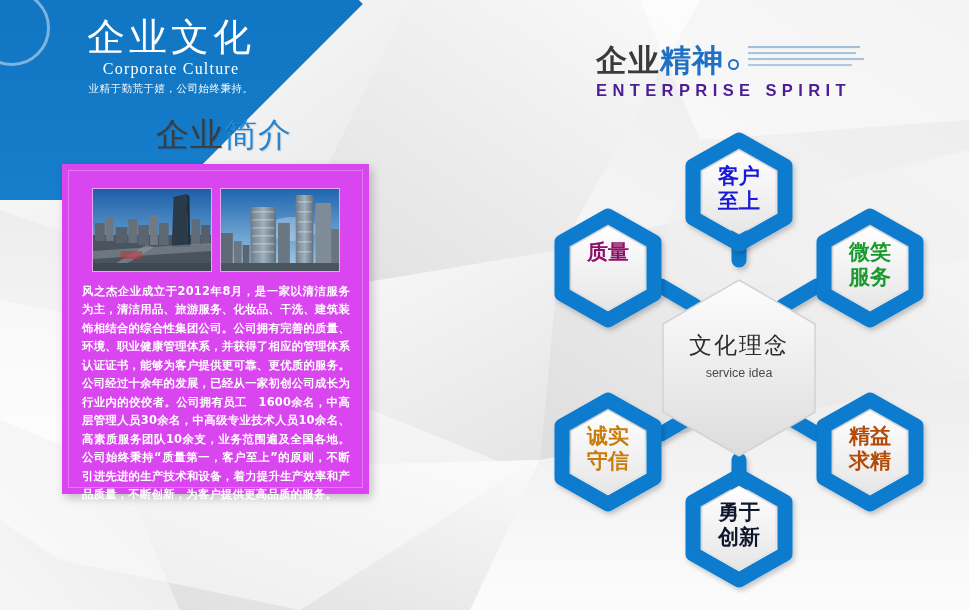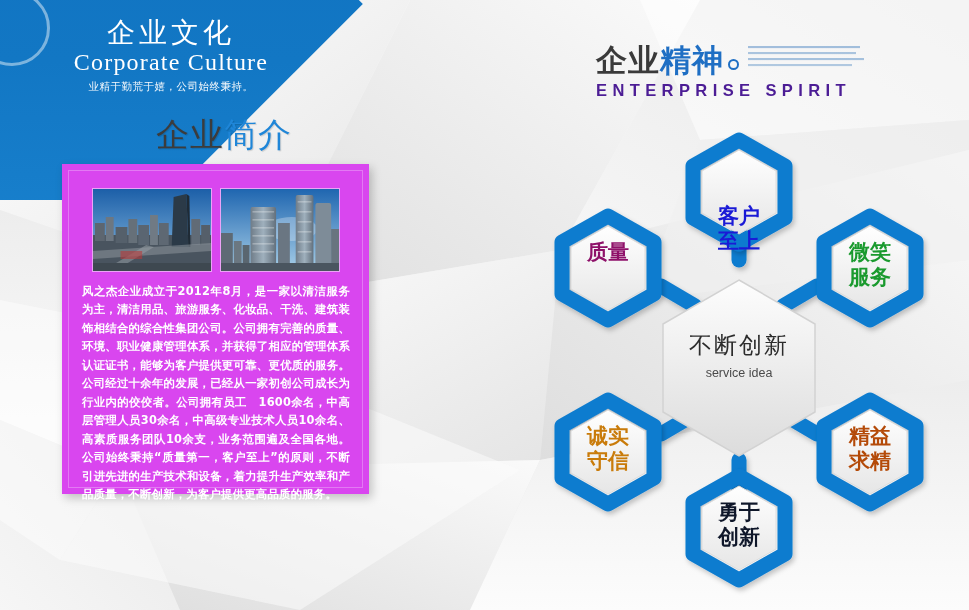--- a/index.html
+++ b/index.html
@@ -15,23 +15,23 @@
       linear-gradient(180deg,#fbfbfb 0%,#f0f0f0 45%,#e9e9e9 100%);}
   .bg-svg{position:absolute;inset:0;}
 
   
   .banner-wrap{position:absolute;left:0;top:0;width:460px;height:200px;overflow:hidden;}
   .banner-shape2{position:absolute;left:-120px;top:-196px;width:400px;height:400px;
      background:linear-gradient(135deg,#0f6fbe 0%,#1277c4 60%,#1a83d0 100%);transform:rotate(45deg);}
   .banner-arc{position:absolute;left:-26px;top:-10px;width:70px;height:70px;
      border:3px solid rgba(255,255,255,.45);border-radius:50%;}
   .banner-txt{position:absolute;left:36px;top:18px;width:270px;text-align:center;color:#fff;}
-  .bt-cn{font-size:28px;letter-spacing:4px;line-height:1.05;font-weight:400;
+  .bt-cn{font-size:38px;letter-spacing:4px;line-height:1.05;font-weight:400;
      font-family:"DejaVu Sans","Liberation Sans",sans-serif;}
-  .bt-en{font-size:24px;letter-spacing:1.2px;margin-top:2px;
+  .bt-en{font-size:16px;letter-spacing:1.2px;margin-top:2px;
      font-family:"Liberation Serif","DejaVu Serif",serif;}
   .bt-sub{font-size:10.5px;letter-spacing:.5px;margin-top:4px;opacity:.96;
      font-family:"DejaVu Sans","Liberation Sans",sans-serif;}
 
   
   .h-jianjie{position:absolute;left:156px;top:118px;font-size:33px;line-height:1;
      letter-spacing:1px;font-family:"DejaVu Sans","Liberation Sans",sans-serif;
      text-shadow:1px 1px 1px rgba(0,0,0,.15);}
   .h-jianjie .dk{color:#3c3c3c;}
   .h-jianjie .bl{color:#1f86d8;}
@@ -258,21 +258,21 @@
         <path d="M118 116 L155 137 L155 179 L118 200 L81 179 L81 137 Z" fill="url(#hexFill)"></path>
         <path d="M380 116 L417 137 L417 179 L380 200 L343 179 L343 137 Z" fill="url(#hexFill)"></path>
         <path d="M118 300 L155 321 L155 363 L118 384 L81 363 L81 321 Z" fill="url(#hexFill)"></path>
         <path d="M380 300 L417 321 L417 363 L380 384 L343 363 L343 321 Z" fill="url(#hexFill)"></path>
         <path d="M249 376 L286 397 L286 439 L249 460 L212 439 L212 397 Z" fill="url(#hexFill)"></path>
       </g>
 
       <path d="M249 170 L325 214 L325 302 L249 346 L173 302 L173 214 Z" fill="url(#hexFillC)" stroke="#d2d2d2" stroke-width="1.5"></path>
     </svg>
 
-    <div class="hex-label" style="left: 189px; top: 54px; width: 120px; color: rgb(26, 26, 214); margin-top: 40px;">
+    <div class="hex-label" style="left: 189px; top: 54px; width: 120px; color: rgb(26, 26, 214);">
       <span class="hl-cn">客户</span>
       <span class="hl-cn">至上</span>
     </div>
     <div class="hex-label" style="left: 58px; top: 130px; width: 120px; color: rgb(142, 17, 105);">
       <span class="hl-cn">质量</span>
     </div>
     <div class="hex-label" style="left: 320px; top: 130px; width: 120px; color: rgb(26, 154, 46);">
       <span class="hl-cn">微笑</span>
       <span class="hl-cn">服务</span>
     </div>
@@ -283,18 +283,18 @@
     <div class="hex-label" style="left: 320px; top: 314px; width: 120px; color: rgb(180, 74, 8);">
       <span class="hl-cn">精益</span>
       <span class="hl-cn">求精</span>
     </div>
     <div class="hex-label" style="left: 189px; top: 390px; width: 120px; color: #0f172a;">
       <span class="hl-cn">勇于</span>
       <span class="hl-cn">创新</span>
     </div>
 
     <div class="hex-label" style="left:159px;top:222px;width:180px;">
-      <div class="hl-center-cn">不断创新</div>
+      <div class="hl-center-cn">文化理念</div>
       <div class="hl-center-en">service idea</div>
     </div>
   </div>
 
 </div>
 
 </body></html>

